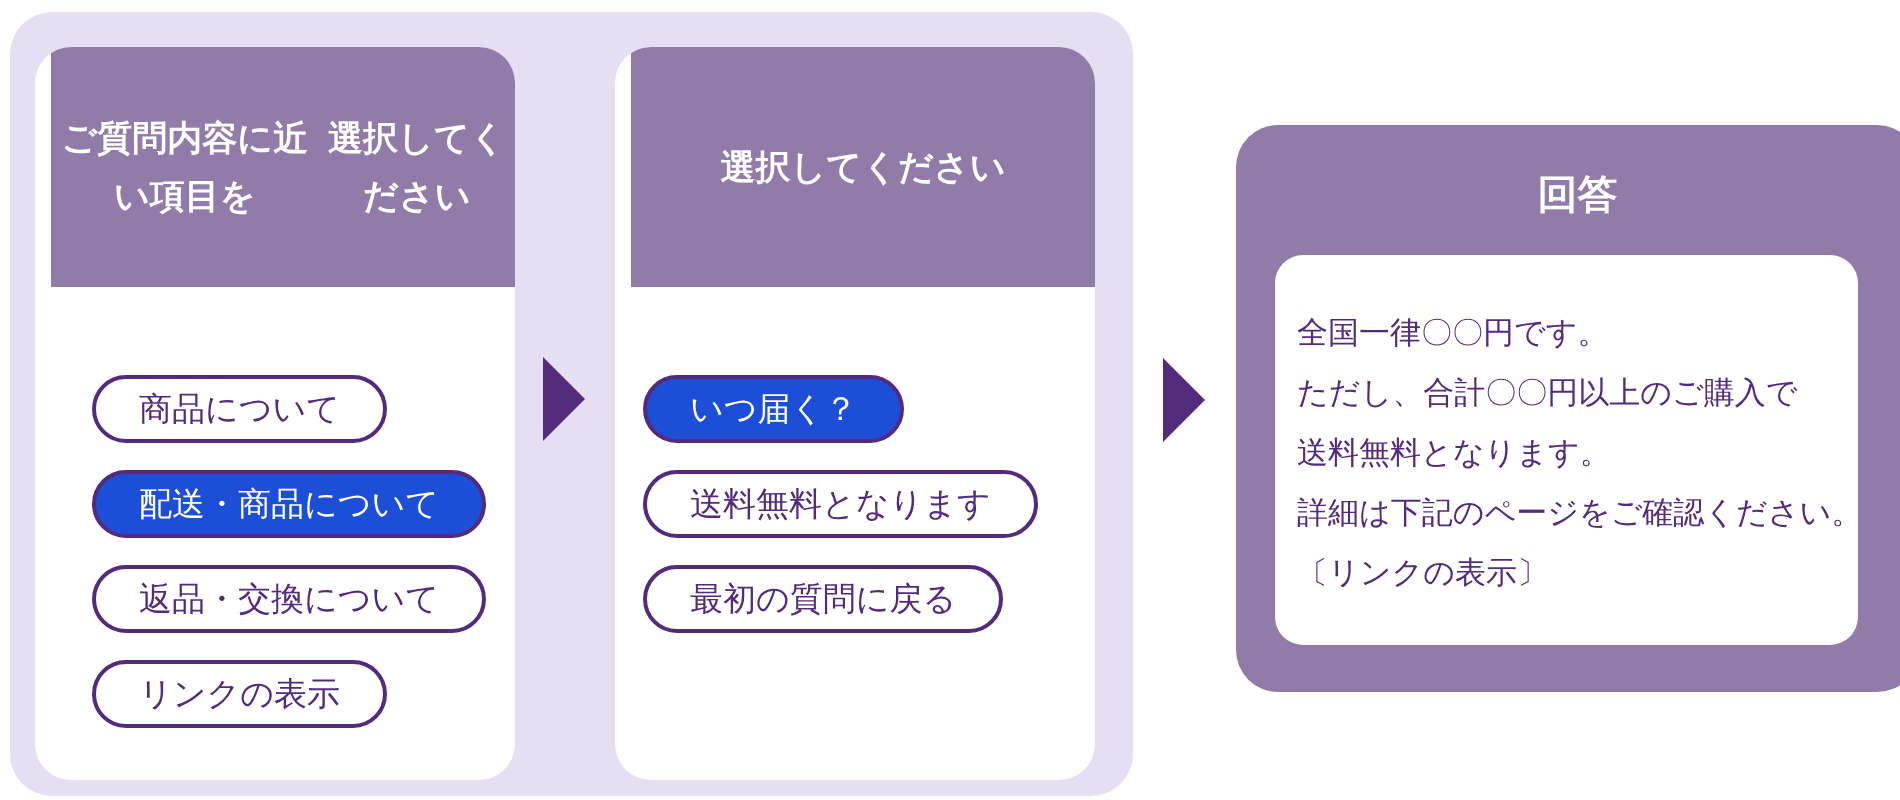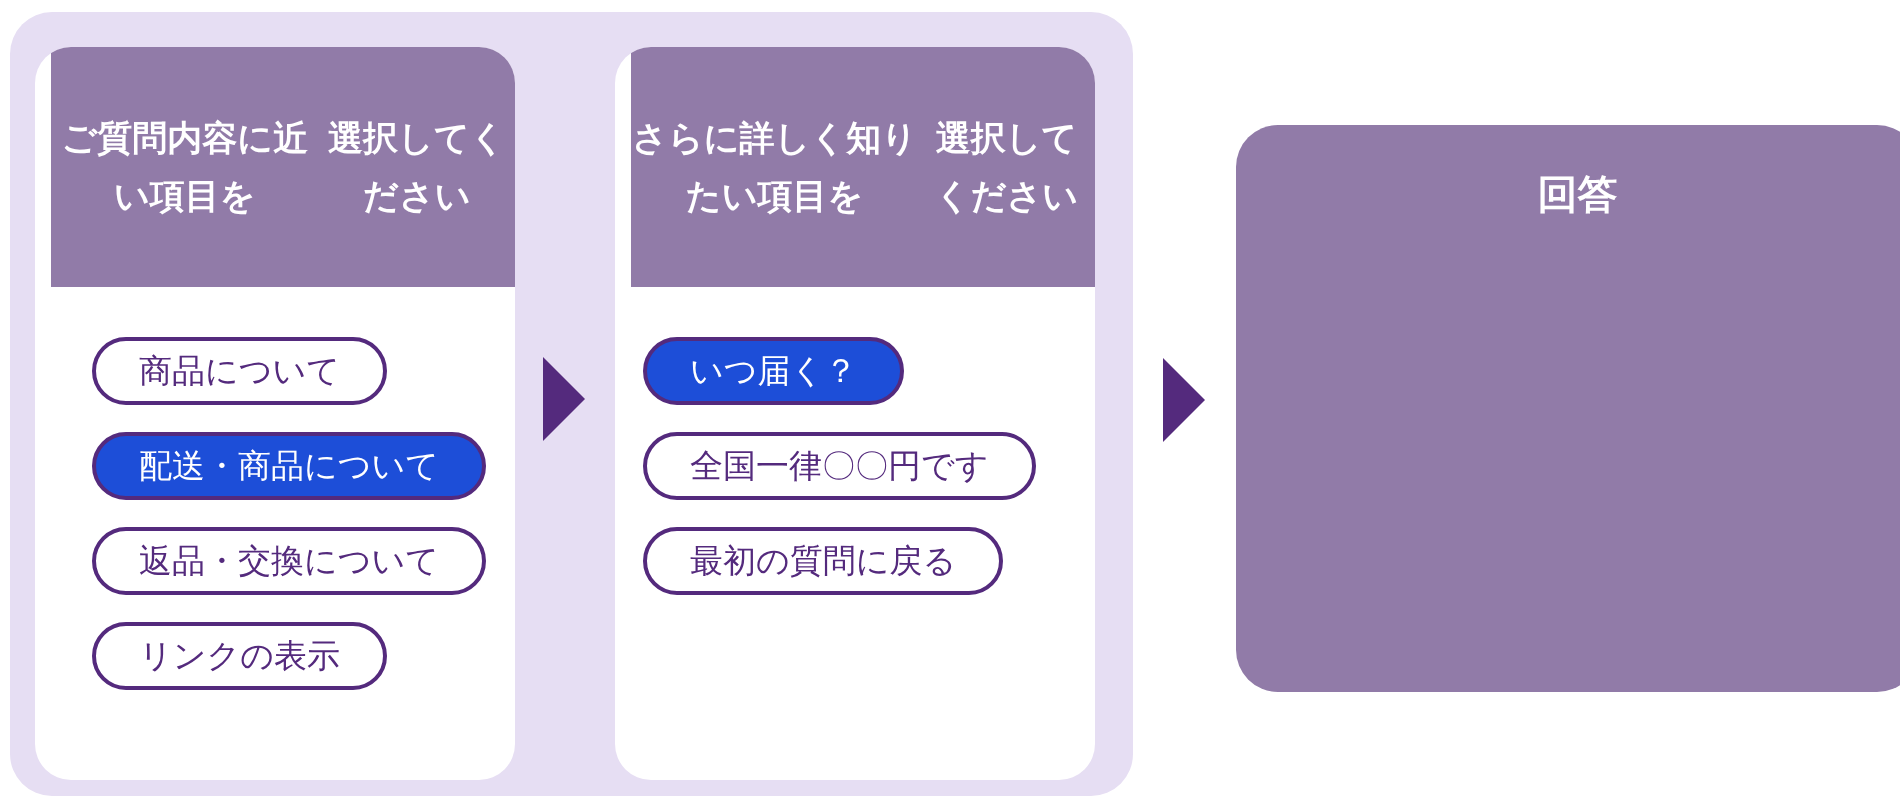--- a/index.html
+++ b/index.html
@@ -42,21 +42,21 @@
     justify-content: center;
     align-items: center;
     text-align: center;
     margin-left: 16px;
   }
   .btn-list {
     display: flex;
     flex-direction: column;
     align-items: flex-start;
     gap: 27px;
-    padding-top: 50px;
+    padding-top: 88px;
   }
   .panel1 .btn-list { padding-left: 57px; }
   .panel2 .btn-list { padding-left: 28px; }
   .pill {
     box-sizing: border-box;
     height: 68px;
     display: inline-flex;
     align-items: center;
     justify-content: center;
     padding: 0 43px;
@@ -133,30 +133,36 @@
     <div class="btn-list">
       <button class="pill">商品について</button>
       <button class="pill selected">配送・商品について</button>
       <button class="pill">返品・交換について</button>
       <button class="pill">リンクの表示</button>
     </div>
   </section>
 
   <section class="panel panel2">
     <header class="panel-header">
-      <div>さらに詳しく知りたい項目を</div>
       <div>選択してください</div>
     </header>
     <div class="btn-list">
       <button class="pill selected">いつ届く？</button>
-      <button class="pill">全国一律〇〇円です</button>
+      <button class="pill">送料無料となります</button>
       <button class="pill">最初の質問に戻る</button>
     </div>
   </section>
 
   <div class="arrow arrow1"></div>
   <div class="arrow arrow2"></div>
 
   <section class="answer-card">
     <h2 class="answer-title">回答</h2>
+    <div class="answer-box">
+      <p>全国一律〇〇円です。</p>
+      <p>ただし、合計〇〇円以上のご購入で</p>
+      <p>送料無料となります。</p>
+      <p>詳細は下記のページをご確認ください。</p>
+      <p>〔リンクの表示〕</p>
+    </div>
   </section>
 
 </div>
 
 </body></html>

